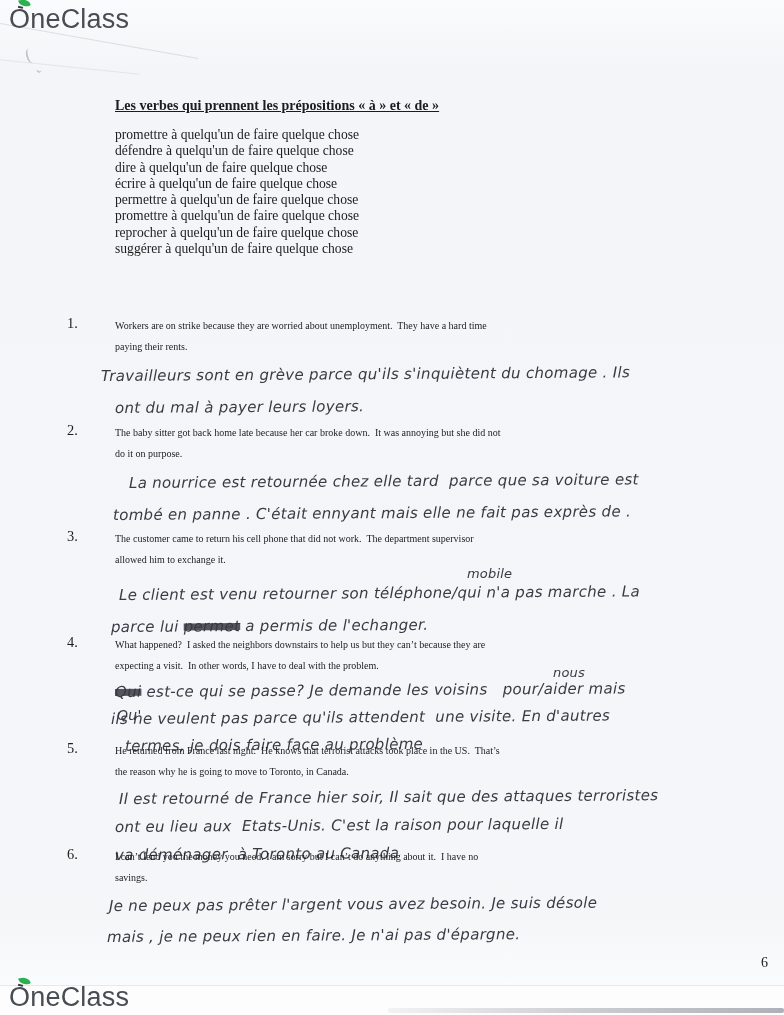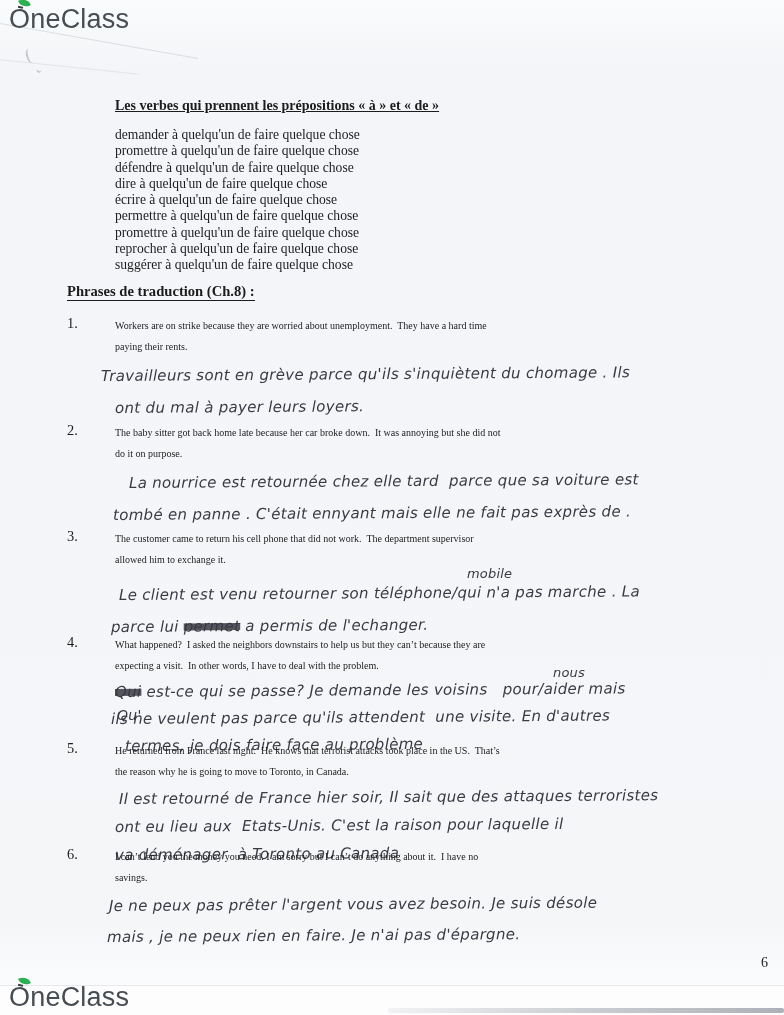--- a/index.html
+++ b/index.html
@@ -82,34 +82,30 @@
   <span class="smudge1"></span>
   <span class="smudge2"></span>
 
   <div class="logo logo-top">
     <span class="leaf"></span>
     <span class="logo-text">OneClass</span>
   </div>
 
   <div class="verbs print">
     <div class="verbs-title">Les verbes qui prennent les prépositions « à » et « de »</div>
-    <div class="verb-line">demander à quelqu'un de faire quelque chose</div>
     <div class="verb-line">promettre à quelqu'un de faire quelque chose</div>
     <div class="verb-line">défendre à quelqu'un de faire quelque chose</div>
     <div class="verb-line">dire à quelqu'un de faire quelque chose</div>
     <div class="verb-line">écrire à quelqu'un de faire quelque chose</div>
     <div class="verb-line">permettre à quelqu'un de faire quelque chose</div>
     <div class="verb-line">promettre à quelqu'un de faire quelque chose</div>
     <div class="verb-line">reprocher à quelqu'un de faire quelque chose</div>
     <div class="verb-line">suggérer à quelqu'un de faire quelque chose</div>
   </div>
 
-  <div class="heading print">
-    <span>Phrases de traduction (Ch.8) :</span>
-  </div>
 
   <div class="item" id="item1">
     <div class="num print">1.</div>
     <div class="body">
       <div class="prompt print">Workers are on strike because they are worried about unemployment.  They have a hard time
 paying their rents.</div>
       <div class="answer">
         <div class="hand-line">Travailleurs sont en grève parce qu'ils s'inquiètent du chomage . Ils</div>
         <div class="hand-line">ont du mal à payer leurs loyers.</div>
       </div>

